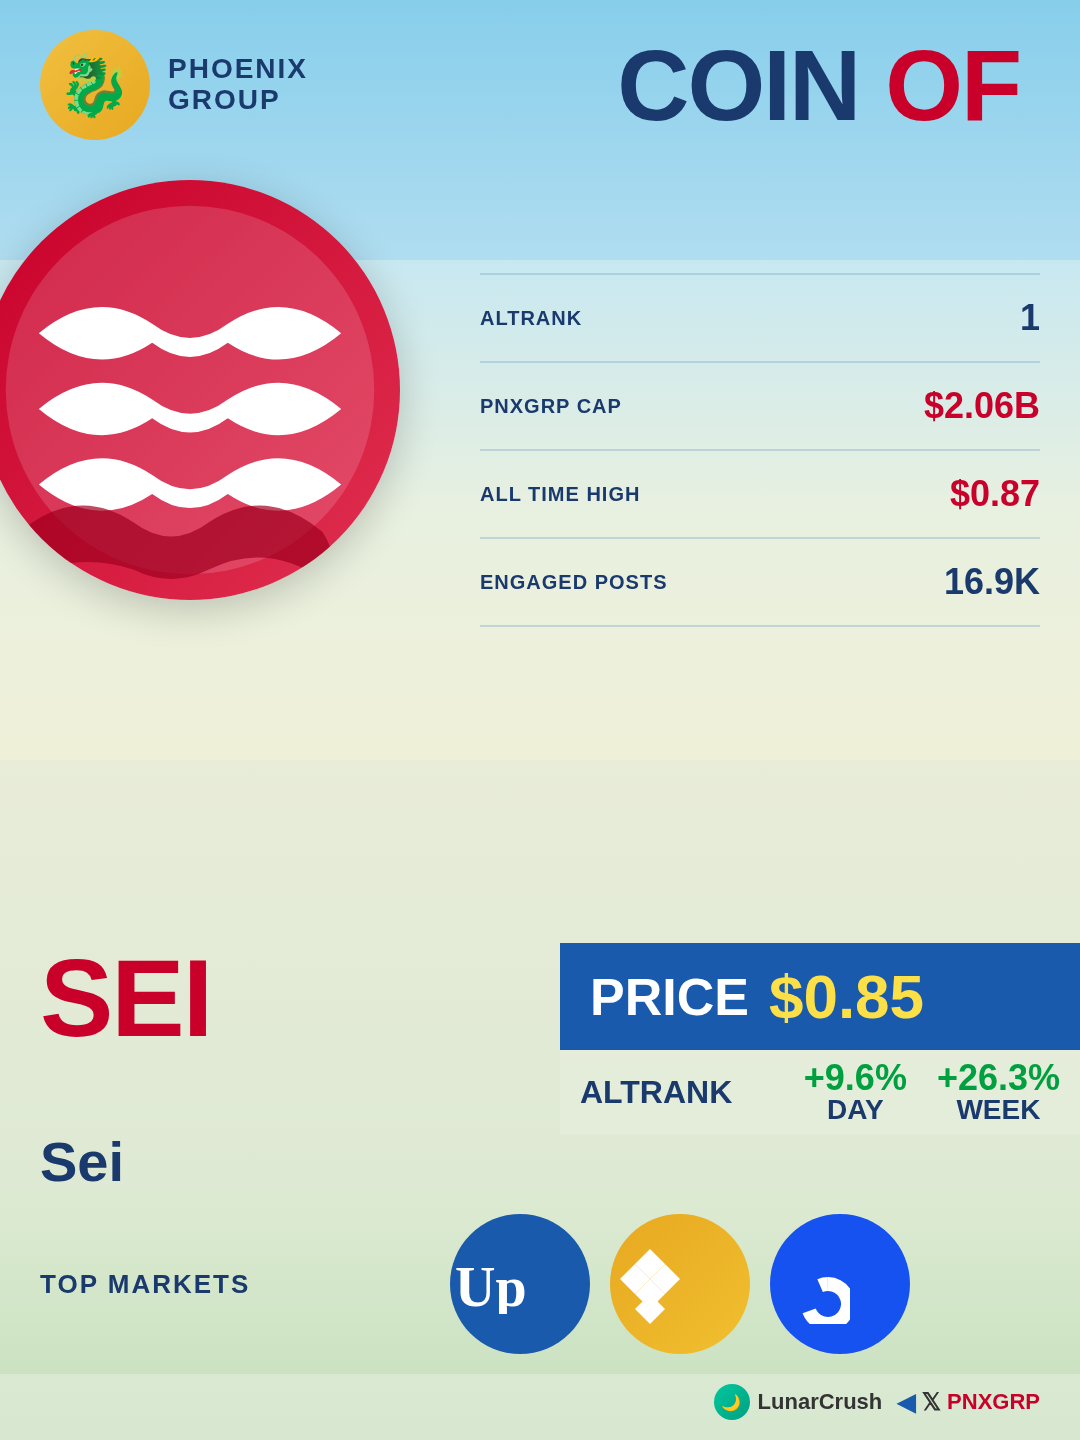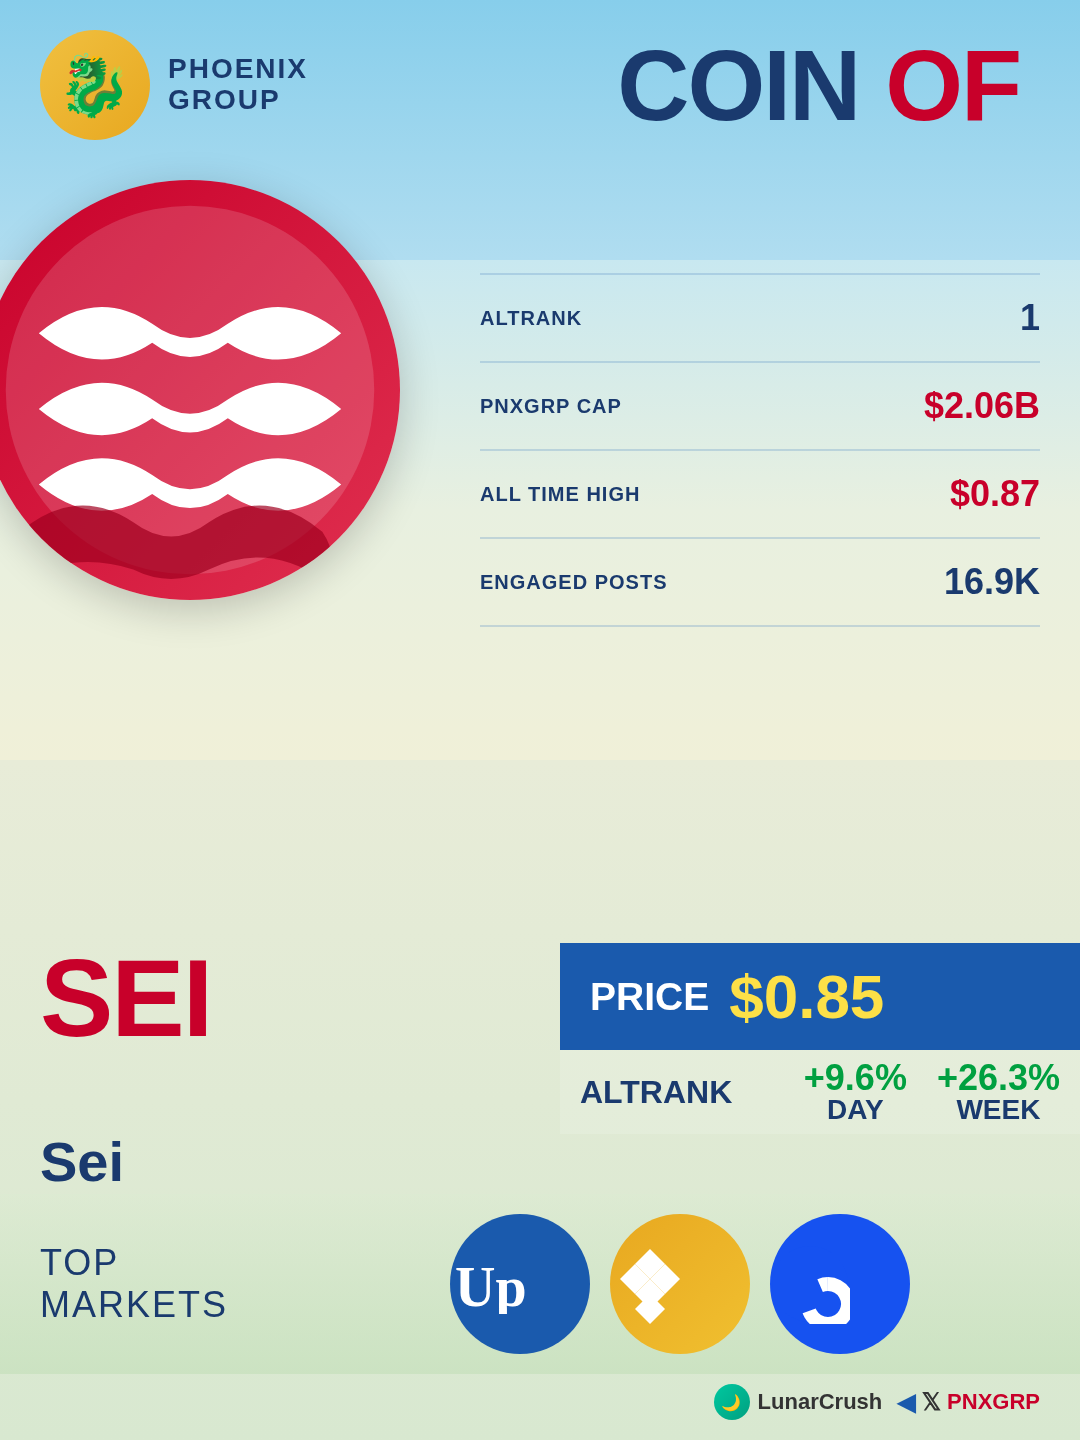--- a/index.html
+++ b/index.html
@@ -164,21 +164,21 @@
       color: white;
       font-size: 60px;
       font-weight: 900;
       padding: 18px 30px;
       display: flex;
       align-items: center;
       gap: 20px;
     }
     .price-label {
       color: white;
-      font-size: 39px;
+      font-size: 52px;
     }
     .price-val {
       color: #fde047;
       font-size: 62px;
     }
     .change-row {
       display: flex;
       align-items: center;
       padding: 10px 20px;
       gap: 30px;
@@ -216,22 +216,22 @@
 
     
     .top-markets-section {
       display: flex;
       align-items: center;
       padding: 20px 40px;
       gap: 30px;
       background: linear-gradient(180deg, rgba(220,235,210,0.5) 0%, rgba(200,225,190,0.8) 100%);
     }
     .top-markets-label {
-      font-size: 36px;
-      font-weight: 400;
+      font-size: 26px;
+      font-weight: 700;
       color: #1a3a6e;
       letter-spacing: 2px;
       flex-shrink: 0;
       width: 250px;
     }
     .market-icons {
       display: flex;
       gap: 20px;
       align-items: center;
       flex: 1;

